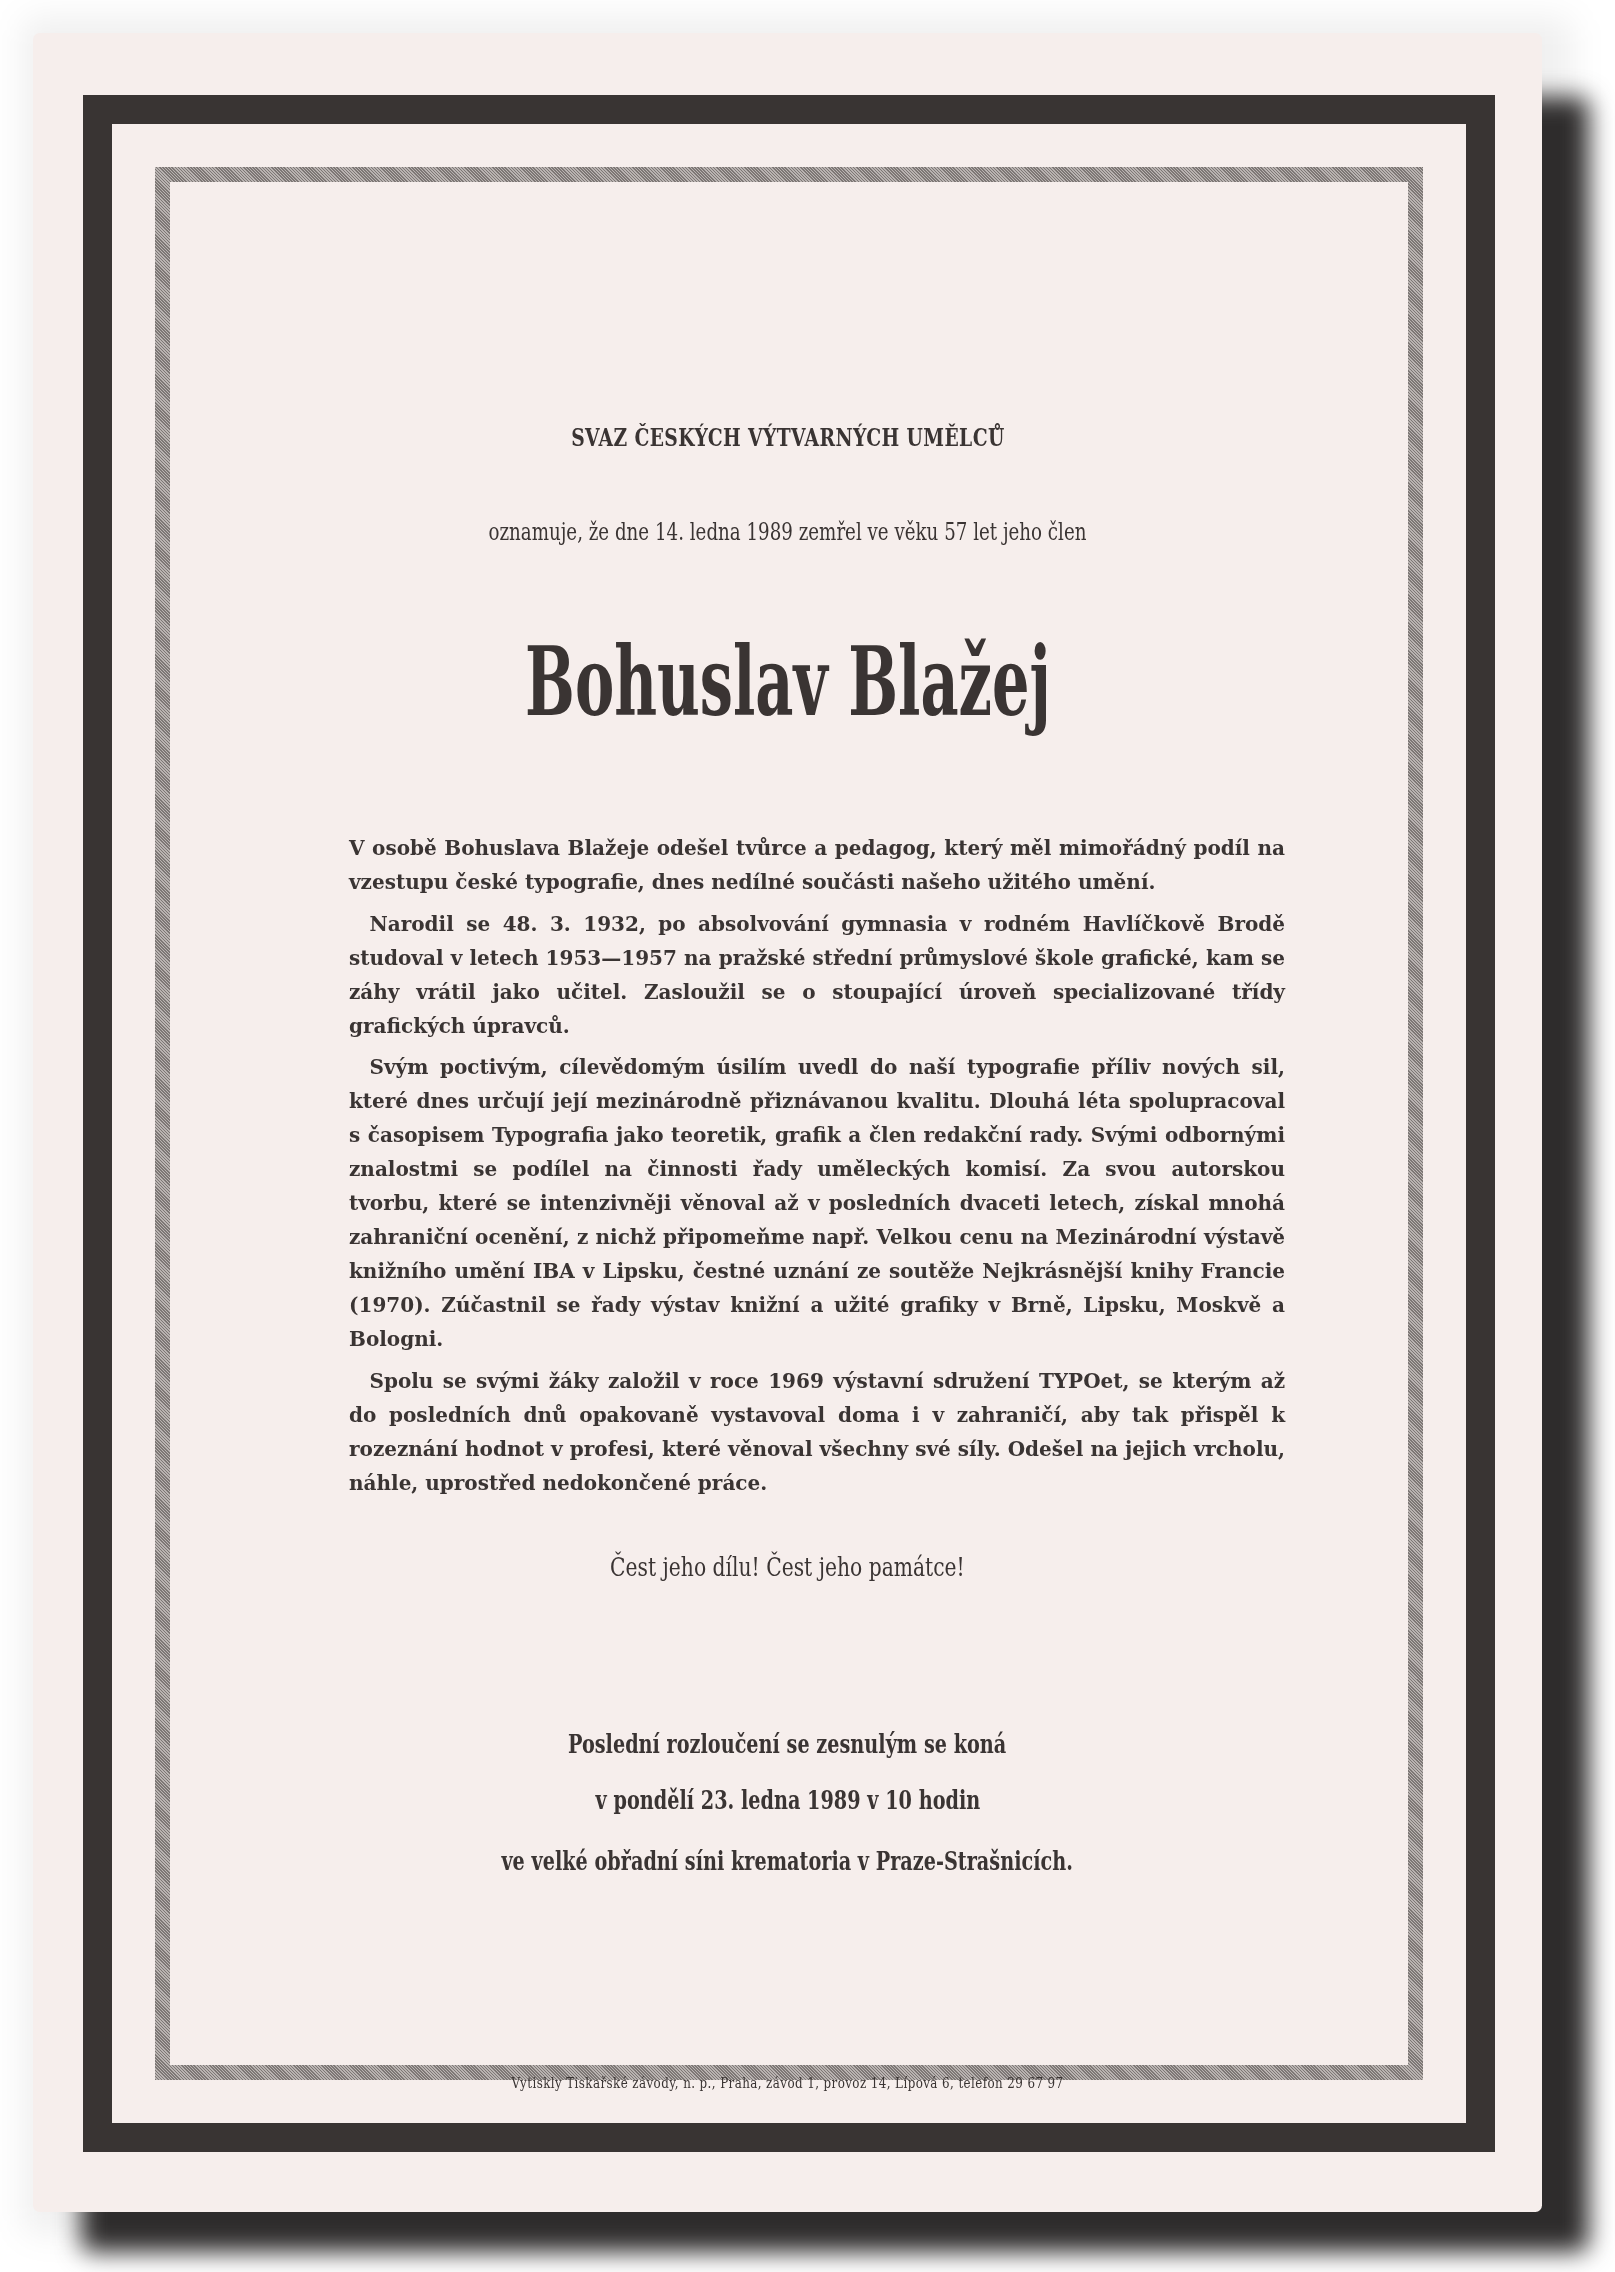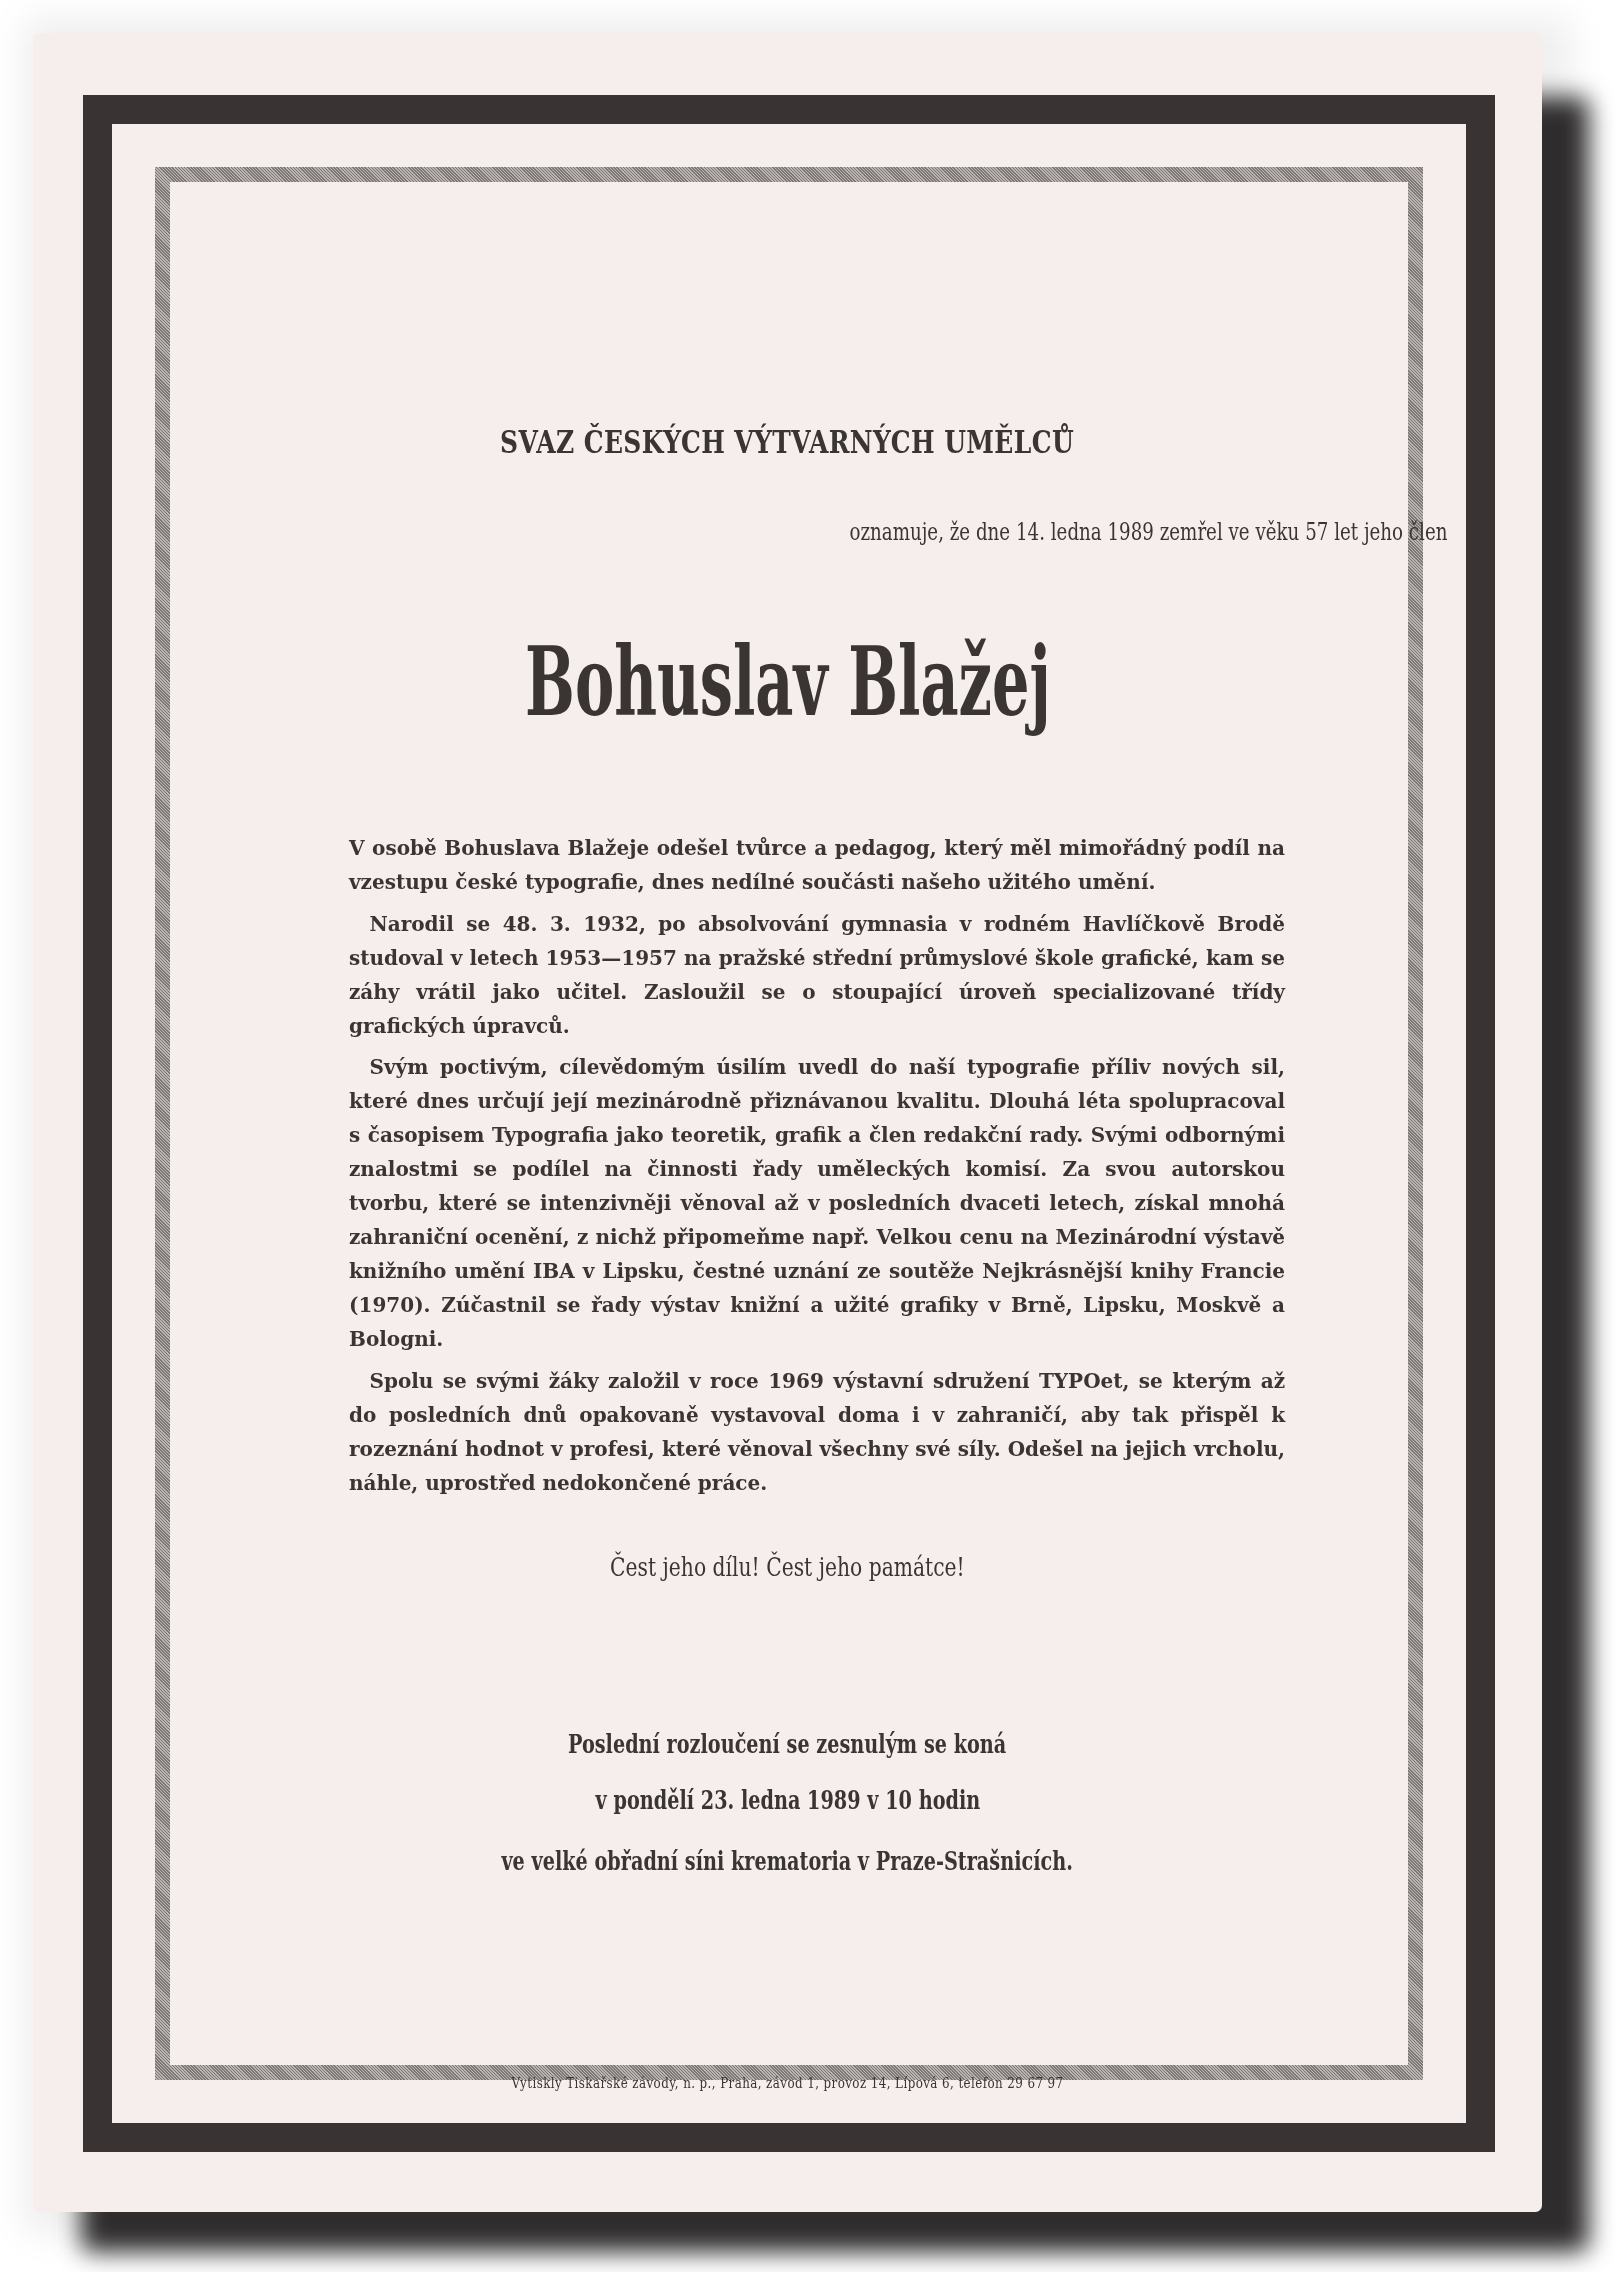--- a/index.html
+++ b/index.html
@@ -75,29 +75,28 @@
     right: 0;
     text-align: center;
     white-space: nowrap;
   }
   .center-line > span {
     display: inline-block;
     transform-origin: center;
   }
   .org {
     top: 390px;
-    font-size: 32px;
+    font-size: 24px;
     font-weight: bold;
     letter-spacing: 0.5px;
   }
   .org > span { transform: scaleX(0.78); }
   .announce {
     top: 485px;
     font-size: 24px;
-    text-align: right;
   }
   .announce > span { transform: scaleX(0.76); }
   .name {
     top: 593px;
     font-size: 95px;
     font-weight: bold;
   }
   .name > span { transform: scaleX(0.62); }
 
   .body-text {

